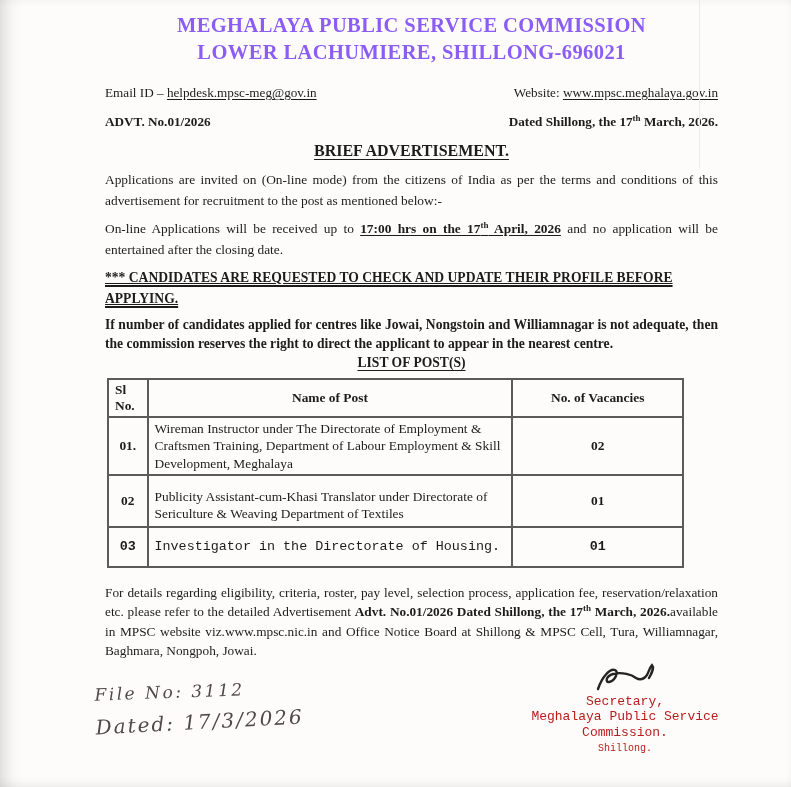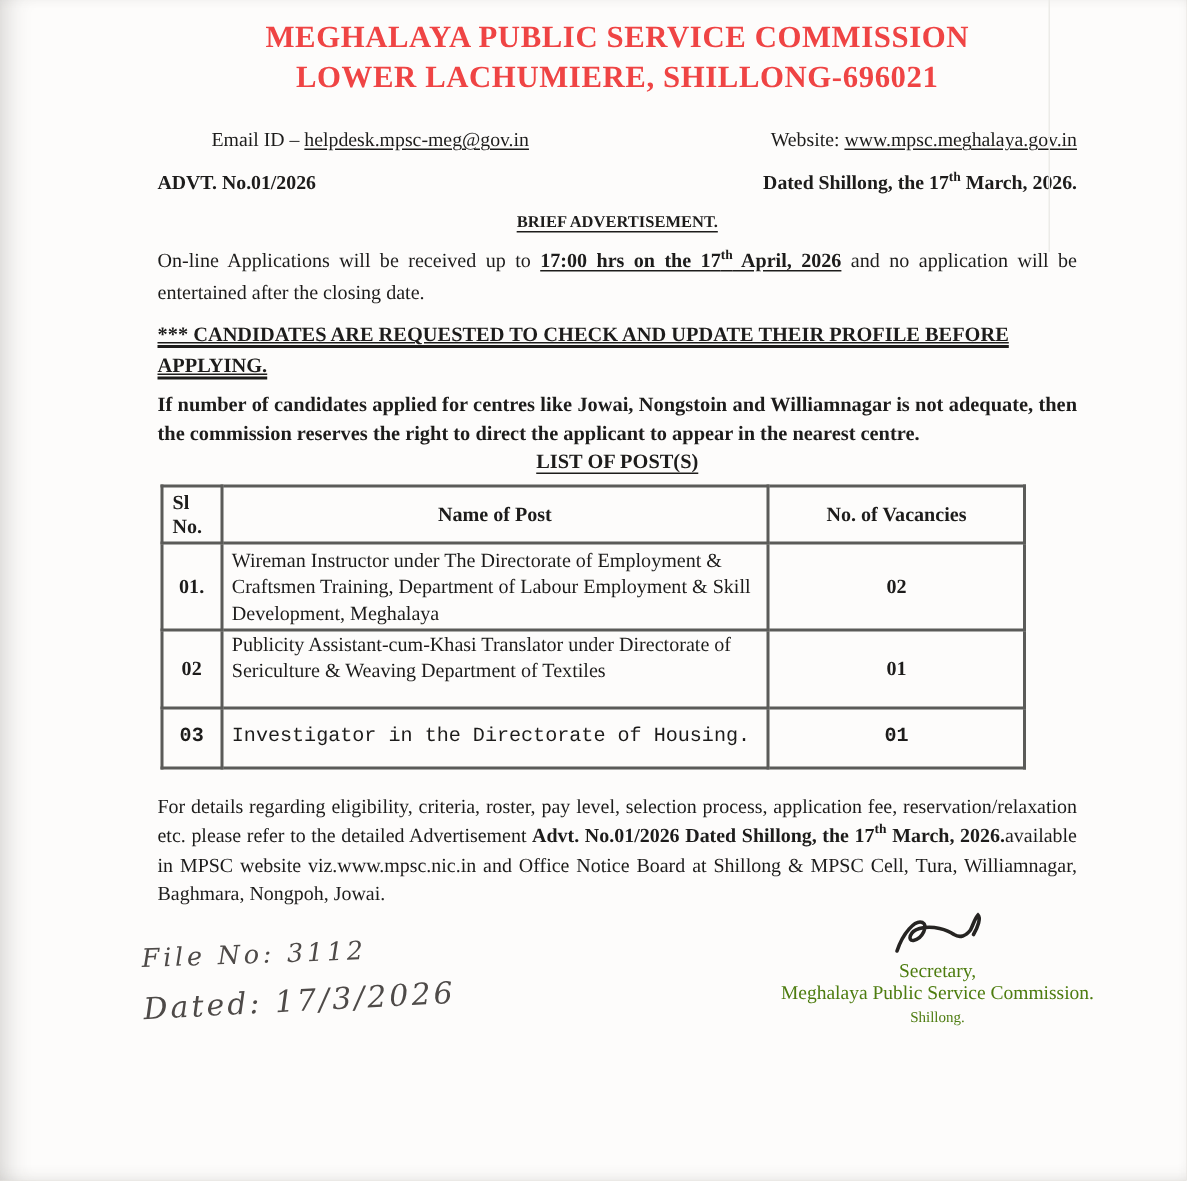--- a/index.html
+++ b/index.html
@@ -13,53 +13,53 @@
     font-family:"Liberation Serif", serif;
     color:#1d1c1b;
     overflow:hidden;
     box-shadow:
       inset 16px 0 18px -13px rgba(60,55,50,.22),
       inset -5px 0 10px -8px rgba(60,55,50,.08),
       inset 0 -9px 12px -9px rgba(60,55,50,.12),
       inset 0 6px 8px -6px rgba(60,55,50,.05);
   }
   .crease{position:absolute;left:699px;top:0;width:1px;height:168px;background:#ecebe8;}
-  .title{ text-align:center; font-weight:bold; font-size:20.5px; line-height:27px; letter-spacing:.4px; color:#ef4444;}
+  .title{ text-align:center; font-weight:bold; font-size:20.5px; line-height:27px; letter-spacing:.4px; color:#8b5cf6;}
   .title-wrap{margin-bottom:19px;}
   .row-split{display:flex;justify-content:space-between;align-items:baseline;font-size:13.2px;}
-  .contact-row{margin-bottom:13px;margin-left:36px;}
+  .contact-row{margin-bottom:13px;}
   .advt-row{margin-bottom:12px;font-weight:bold;}
   .u{text-decoration:underline;text-underline-offset:2px;}
   .b{font-weight:bold;}
-  .h-brief{font-weight:bold;font-size:11px;margin-bottom:10px;text-align:center;}
+  .h-brief{font-weight:bold;font-size:16px;margin-bottom:10px;text-align:center;}
   .h-brief span{text-decoration:underline;text-underline-offset:3px;}
   p{margin:0;}
   .para{font-size:13.4px;line-height:20.5px;text-align:justify;margin-bottom:6px;}
   .gap{margin-bottom:8px;}
   .h-note{font-weight:bold;font-size:13.6px;line-height:20.5px;margin-bottom:7px;text-decoration:underline;}
   .h-note span{text-decoration:underline;text-underline-offset:3px;text-decoration-thickness:1.5px;}
   .h-exam{font-weight:bold;font-size:13.6px;line-height:19px;}
   .h-exam span{text-decoration:underline;text-underline-offset:3px;text-decoration-thickness:1.5px;}
   .para-bold{font-weight:bold;font-size:13.6px;line-height:18.6px;text-align:justify;margin-bottom:1px;}
   .h-list{font-weight:bold;font-size:13.6px;text-align:center;margin:2px 0 7px 0;}
   .h-list span{text-decoration:underline;text-underline-offset:3px;}
   sup{font-size:9px;line-height:0;}
   table.posts{border-collapse:collapse;width:577px;margin-left:2px;margin-bottom:15px;}
   table.posts td,table.posts th{border:2px solid #5b5b59;font-size:13.4px;padding:2px 6px;}
   th.sl-h{width:26px;font-weight:bold;text-align:left;padding-left:4px;line-height:16px;}
   th.name-h{width:372px;text-align:center;font-weight:bold;}
   th.vac-h{width:165px;font-weight:bold;}
   td.sl{text-align:center;font-weight:bold;vertical-align:middle;}
   td.name{vertical-align:middle;line-height:17.2px;padding-left:9px;}
-  td.name.top{vertical-align:top;padding-top:0;}
+  td.name.top{vertical-align:top;padding-top:12px;}
   td.vac{text-align:center;font-weight:bold;vertical-align:middle;}
   tr.r1{height:54px;} tr.r2{height:52px;} tr.r3{height:40px;font-family:Liberation Mono, monospace;} tr.hd{height:33px;}
   .details{font-size:13.3px;line-height:19.5px;text-align:justify;margin-bottom:2px;}
   .footer-zone{position:relative;height:120px;}
-  .sig-block{position:absolute;right:-37px;top:0;width:260px;text-align:center;font-size:13px;line-height:15.5px;color:#4d7c0f;}
+  .sig-block{position:absolute;right:-37px;top:0;width:260px;text-align:center;font-size:13px;line-height:15.5px;color:#b91c1c;font-family:Liberation Mono, monospace;}
   .sig-scribble{display:block;margin:0 auto 1px auto;}
   .sig-place{font-size:10px;margin-top:1px;}
   .handwrite{position:absolute;left:-10px;top:18px;color:#4e4a48;font-family:"DejaVu Serif",serif;font-style:italic;transform:rotate(-2deg);}
   .hw1{font-size:17px;letter-spacing:2.5px;}
   .hw2{font-size:20px;letter-spacing:2px;margin-top:9px;transform:rotate(-1deg);display:inline-block;}
 </style>
 </head>
 <body>
 
 <div class="doc">
@@ -75,20 +75,21 @@
     <div><span>Website: </span><span class="u">www.mpsc.meghalaya.gov.in</span></div>
   </div>
 
   <div class="row-split advt-row">
     <div>ADVT. No.01/2026</div>
     <div><span>Dated Shillong, the 17</span><sup>th</sup><span> March, 2026.</span></div>
   </div>
 
   <div class="h-brief"><span>BRIEF ADVERTISEMENT.</span></div>
 
+  <p class="para gap">Applications are invited on (On-line mode) from the citizens of India as per the terms and conditions of this advertisement for recruitment to the post as mentioned below:-</p>
 
   <p class="para gap"><span>On-line Applications will be received up to </span><span class="b u"><span>17:00 hrs on the 17</span><sup>th</sup><span> April, 2026</span></span><span> and no application will be entertained after the closing date.</span></p>
 
   <div class="h-note"><span>*** CANDIDATES ARE REQUESTED TO CHECK AND UPDATE THEIR PROFILE BEFORE APPLYING.</span></div>
 
   <p class="para-bold">If number of candidates applied for centres like Jowai, Nongstoin and Williamnagar is not adequate, then the commission reserves the right to direct the applicant to appear in the nearest centre.</p>
 
   <div class="h-list"><span>LIST OF POST(S)</span></div>
 
   <table class="posts">

